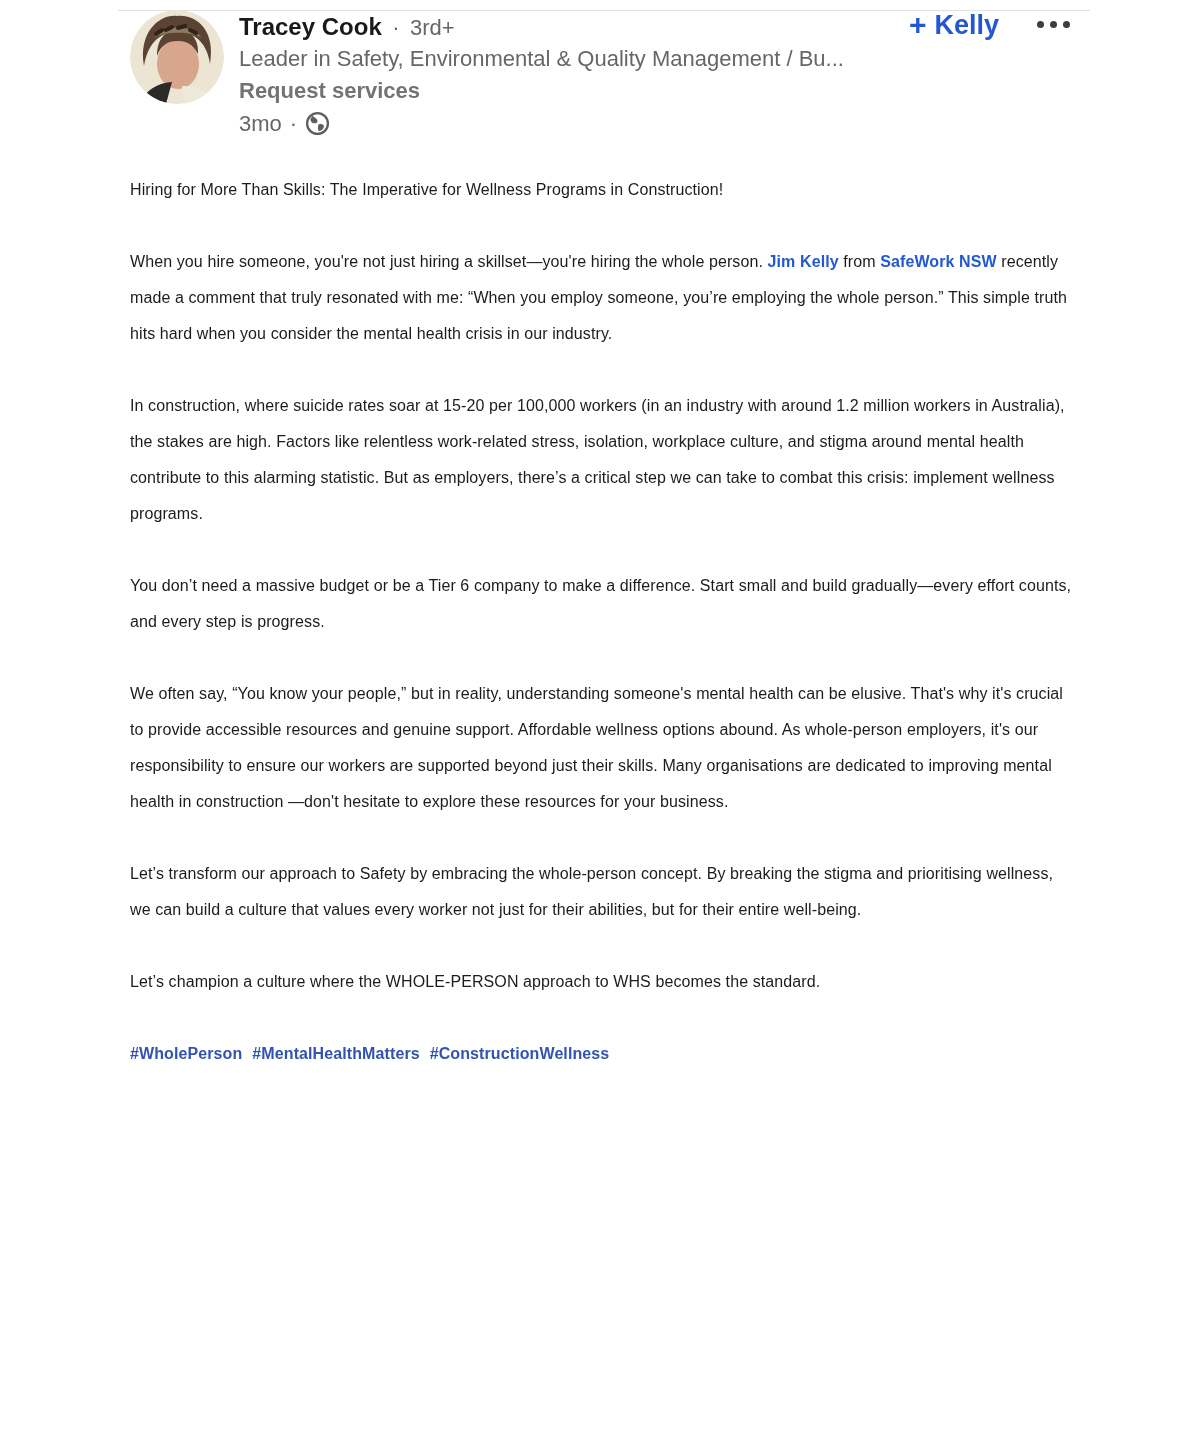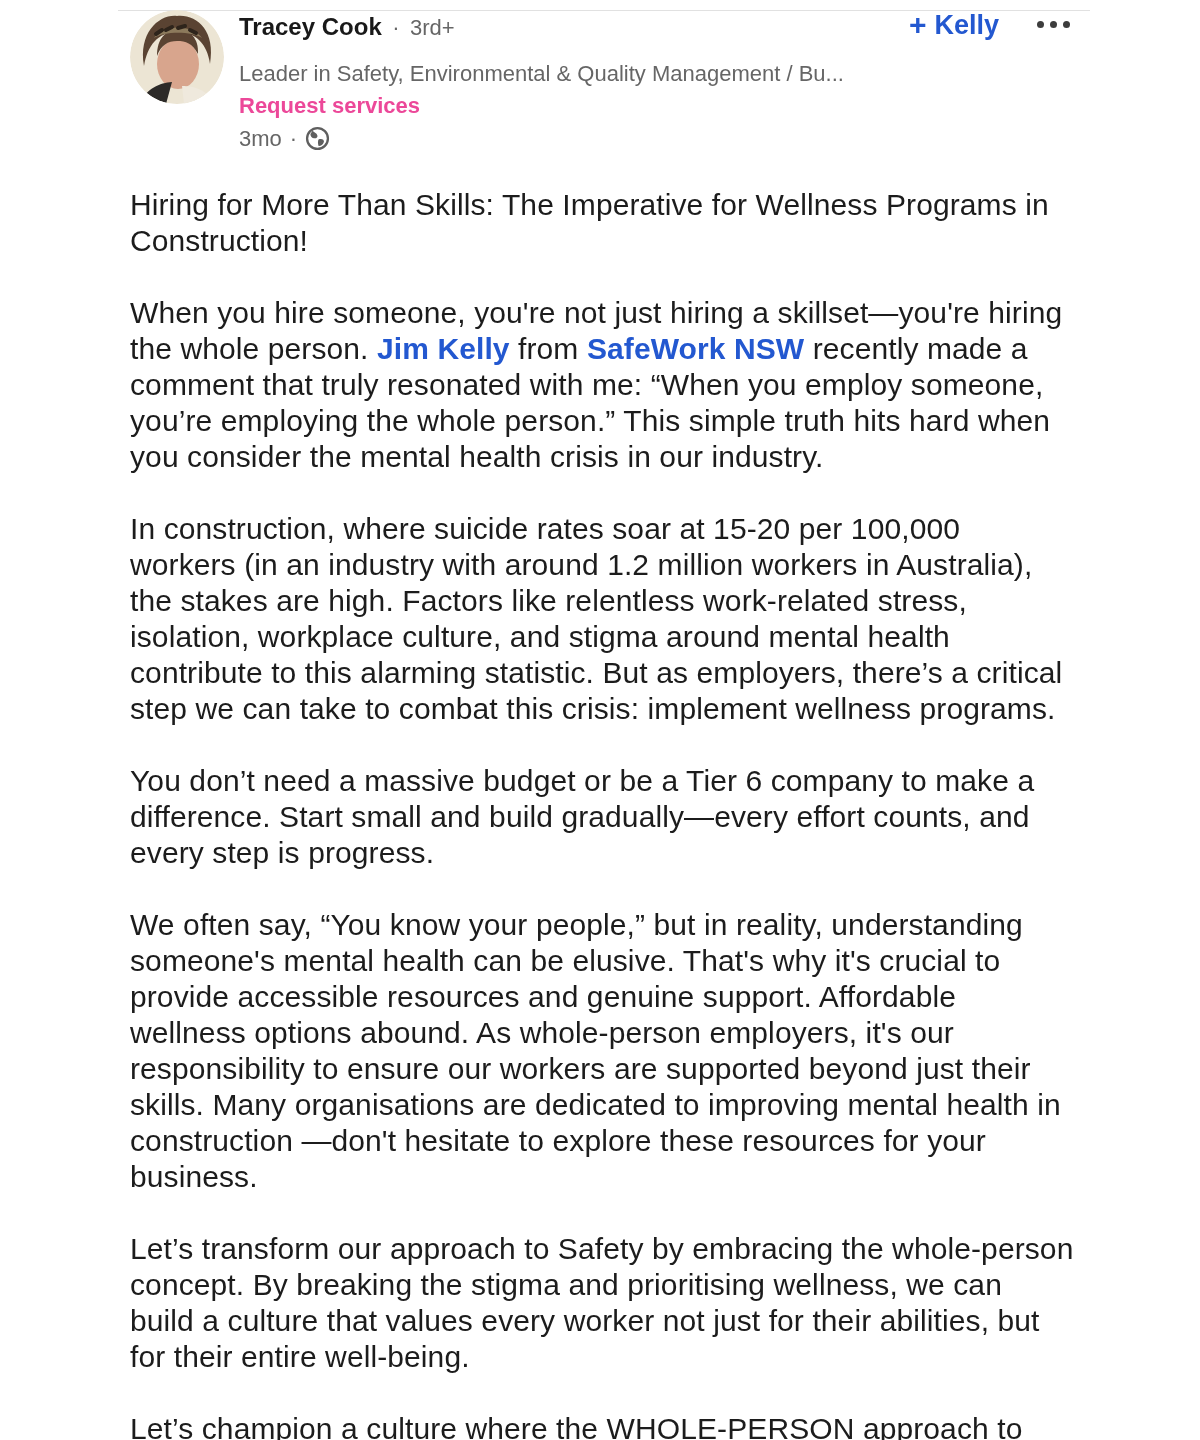--- a/index.html
+++ b/index.html
@@ -35,26 +35,26 @@
   }
   .avatar svg { display: block; }
   .author-info { margin-left: 15px; padding-top: 4px; }
   .name-row { line-height: 30px; height: 30px; white-space: nowrap; }
   .author-name {
     font-size: 24px; font-weight: 700; color: #191919; cursor: pointer;
   }
   .name-sep { color: #666666; font-size: 22px; margin: 0 6px; }
   .degree { color: #666666; font-size: 22px; }
   .headline {
-    margin-top: 19px; line-height: 26px;
+    margin-top: 4px; line-height: 26px;
     font-size: 22px; color: #666666; white-space: nowrap; text-align: right;
   }
   .request-services {
     margin-top: 6px; line-height: 26px;
-    font-size: 22px; font-weight: 700; color: #ec4899;
+    font-size: 22px; font-weight: 700; color: #737373;
     cursor: pointer; display: inline-block;
   }
   .meta-row {
     margin-top: 7px; height: 26px; line-height: 26px;
     display: flex; align-items: flex-start;
     font-size: 22px; color: #666666;
   }
   .meta-sep { margin: 0 8px; }
   .globe { display: inline-block; }
 
@@ -73,21 +73,21 @@
     padding: 6px 2px; display: flex; gap: 6px; align-items: center;
   }
   .overflow-button i {
     width: 7px; height: 7px; border-radius: 50%;
     background: #3d3d3d; display: block;
   }
 
   
   .post-body { margin-top: 35px; width: 944px; }
   .post-body p {
-    font-size: 30px;
+    font-size: 16px;
     line-height: 36px;
     color: #1c1c1c;
     margin: 0 0 36px 0;
     letter-spacing: 0.1px;
   }
   .post-body a {
     color: #2358d0; text-decoration: none; font-weight: 700; cursor: pointer;
   }
   .hashtags { margin-bottom: 0 !important; white-space: nowrap; }
   .hashtags a { color: #3254b0; }

